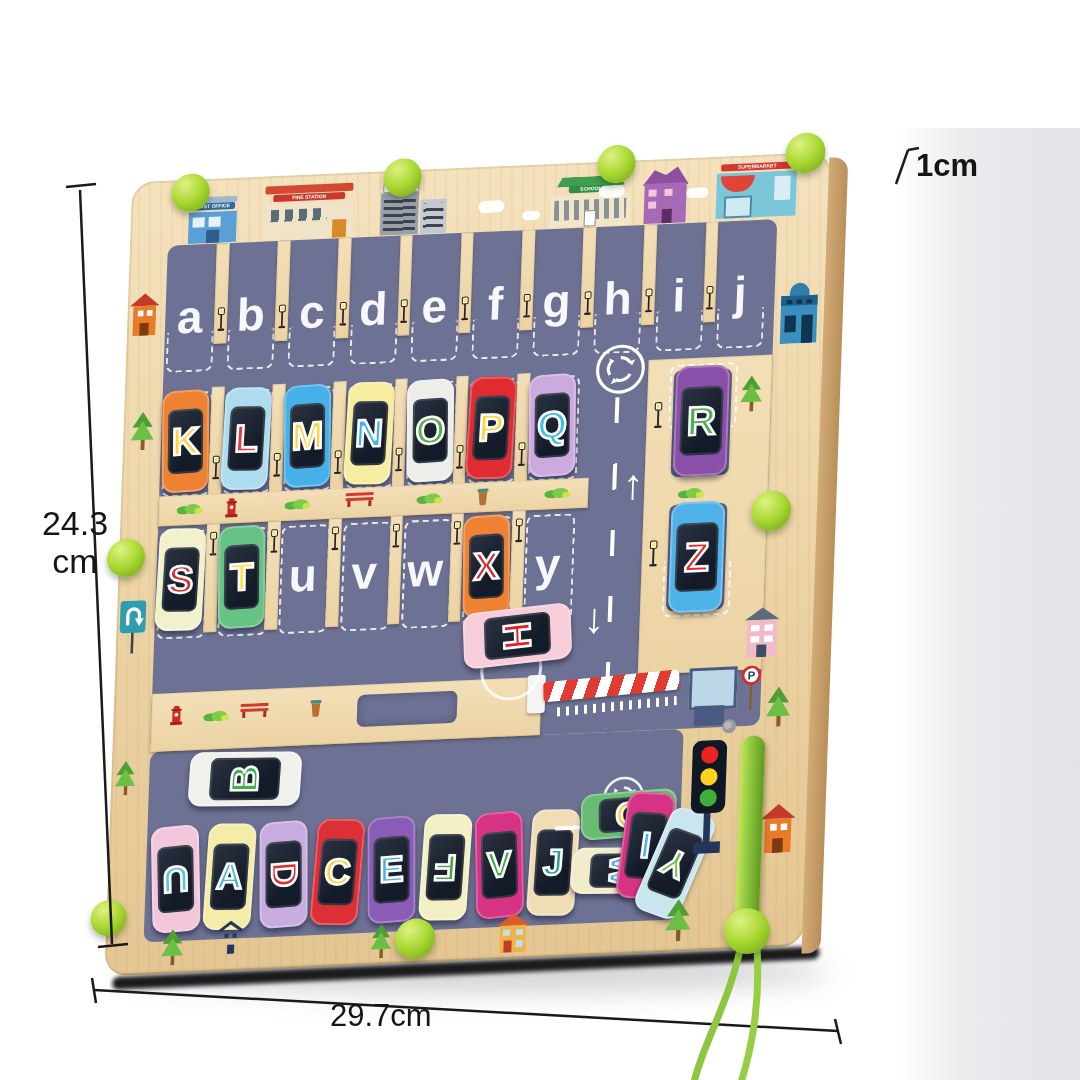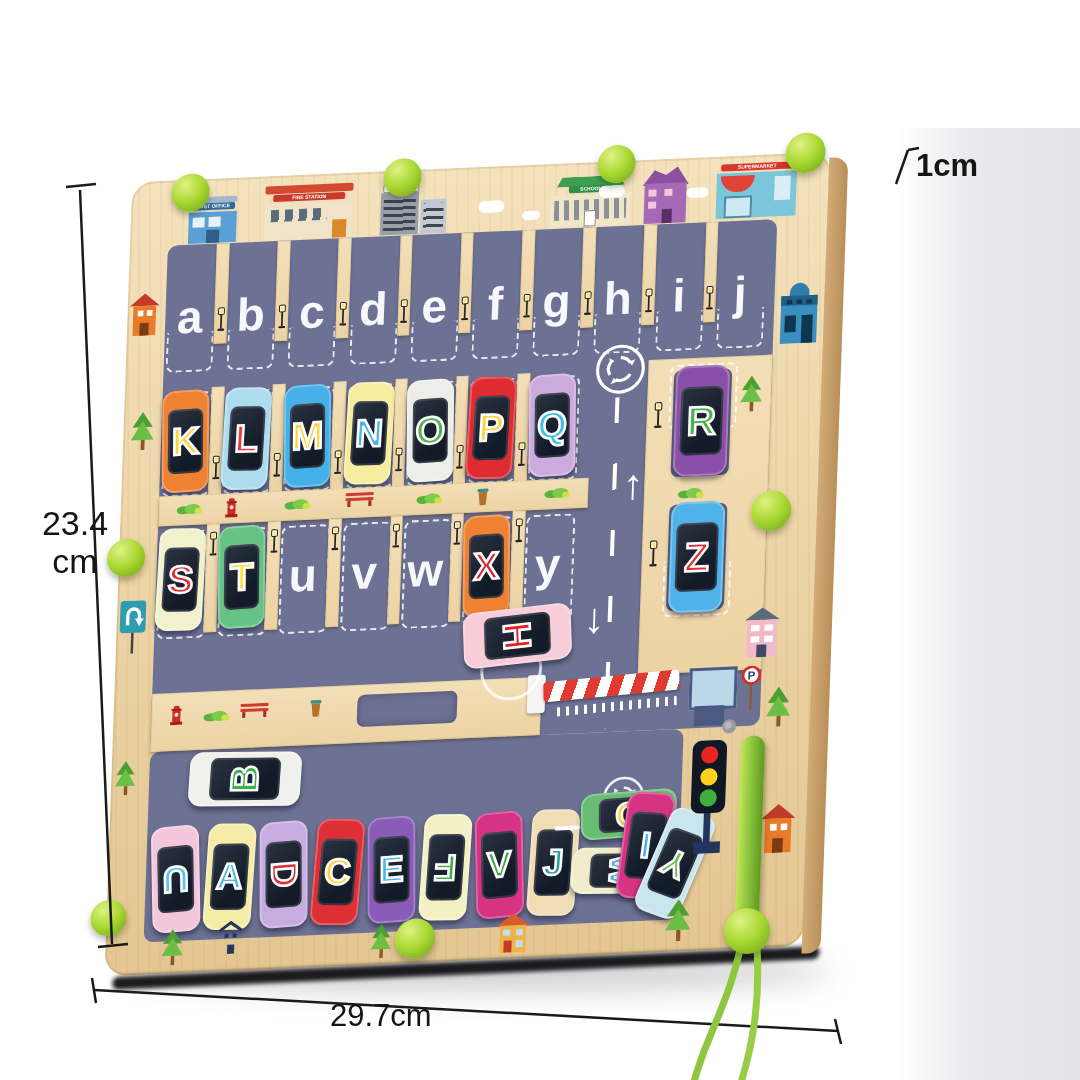--- a/index.html
+++ b/index.html
@@ -788,21 +788,21 @@
       <path d="M80,190 L112,944"></path>
         <path d="M66,187 L96,184"></path>
         <path d="M98,947 L128,944"></path>
       <path d="M94,990 L838,1031"></path>
         <path d="M92,978 L96,1003"></path>
         <path d="M835,1019 L841,1044"></path>
       <path d="M896,184 L908,150"></path>
         <path d="M908,150 L919,148"></path>
     </g>
   </svg>
-  <div class="dim" style="left:30px;top:504px;width:90px;text-align:center;font-size:34px;">23.4</div>
+  <div class="dim" style="left:30px;top:504px;width:90px;text-align:center;font-size:34px;">24.3</div>
   <div class="dim" style="left:30px;top:542px;width:90px;text-align:center;font-size:34px;">cm</div>
   <div class="dim" style="left:330px;top:998px;font-size:31px;">29.7cm</div>
   <div class="dim" style="left:916px;top:148px;font-size:31px;font-weight:700;">1cm</div>
 
   <svg class="dim" width="1080" height="1080" style="left:0;top:0;z-index:4;pointer-events:none">
     <path d="M744,930 C732,1000 706,1035 694,1082" stroke="#8dc63f" stroke-width="7" fill="none" stroke-linecap="round"></path>
     <path d="M756,934 C762,1000 752,1050 738,1092" stroke="#97ce46" stroke-width="7" fill="none" stroke-linecap="round"></path>
   </svg>
   <div class="ball" style="left:724px;top:908px;width:46px;height:46px;"></div>
 </div>

